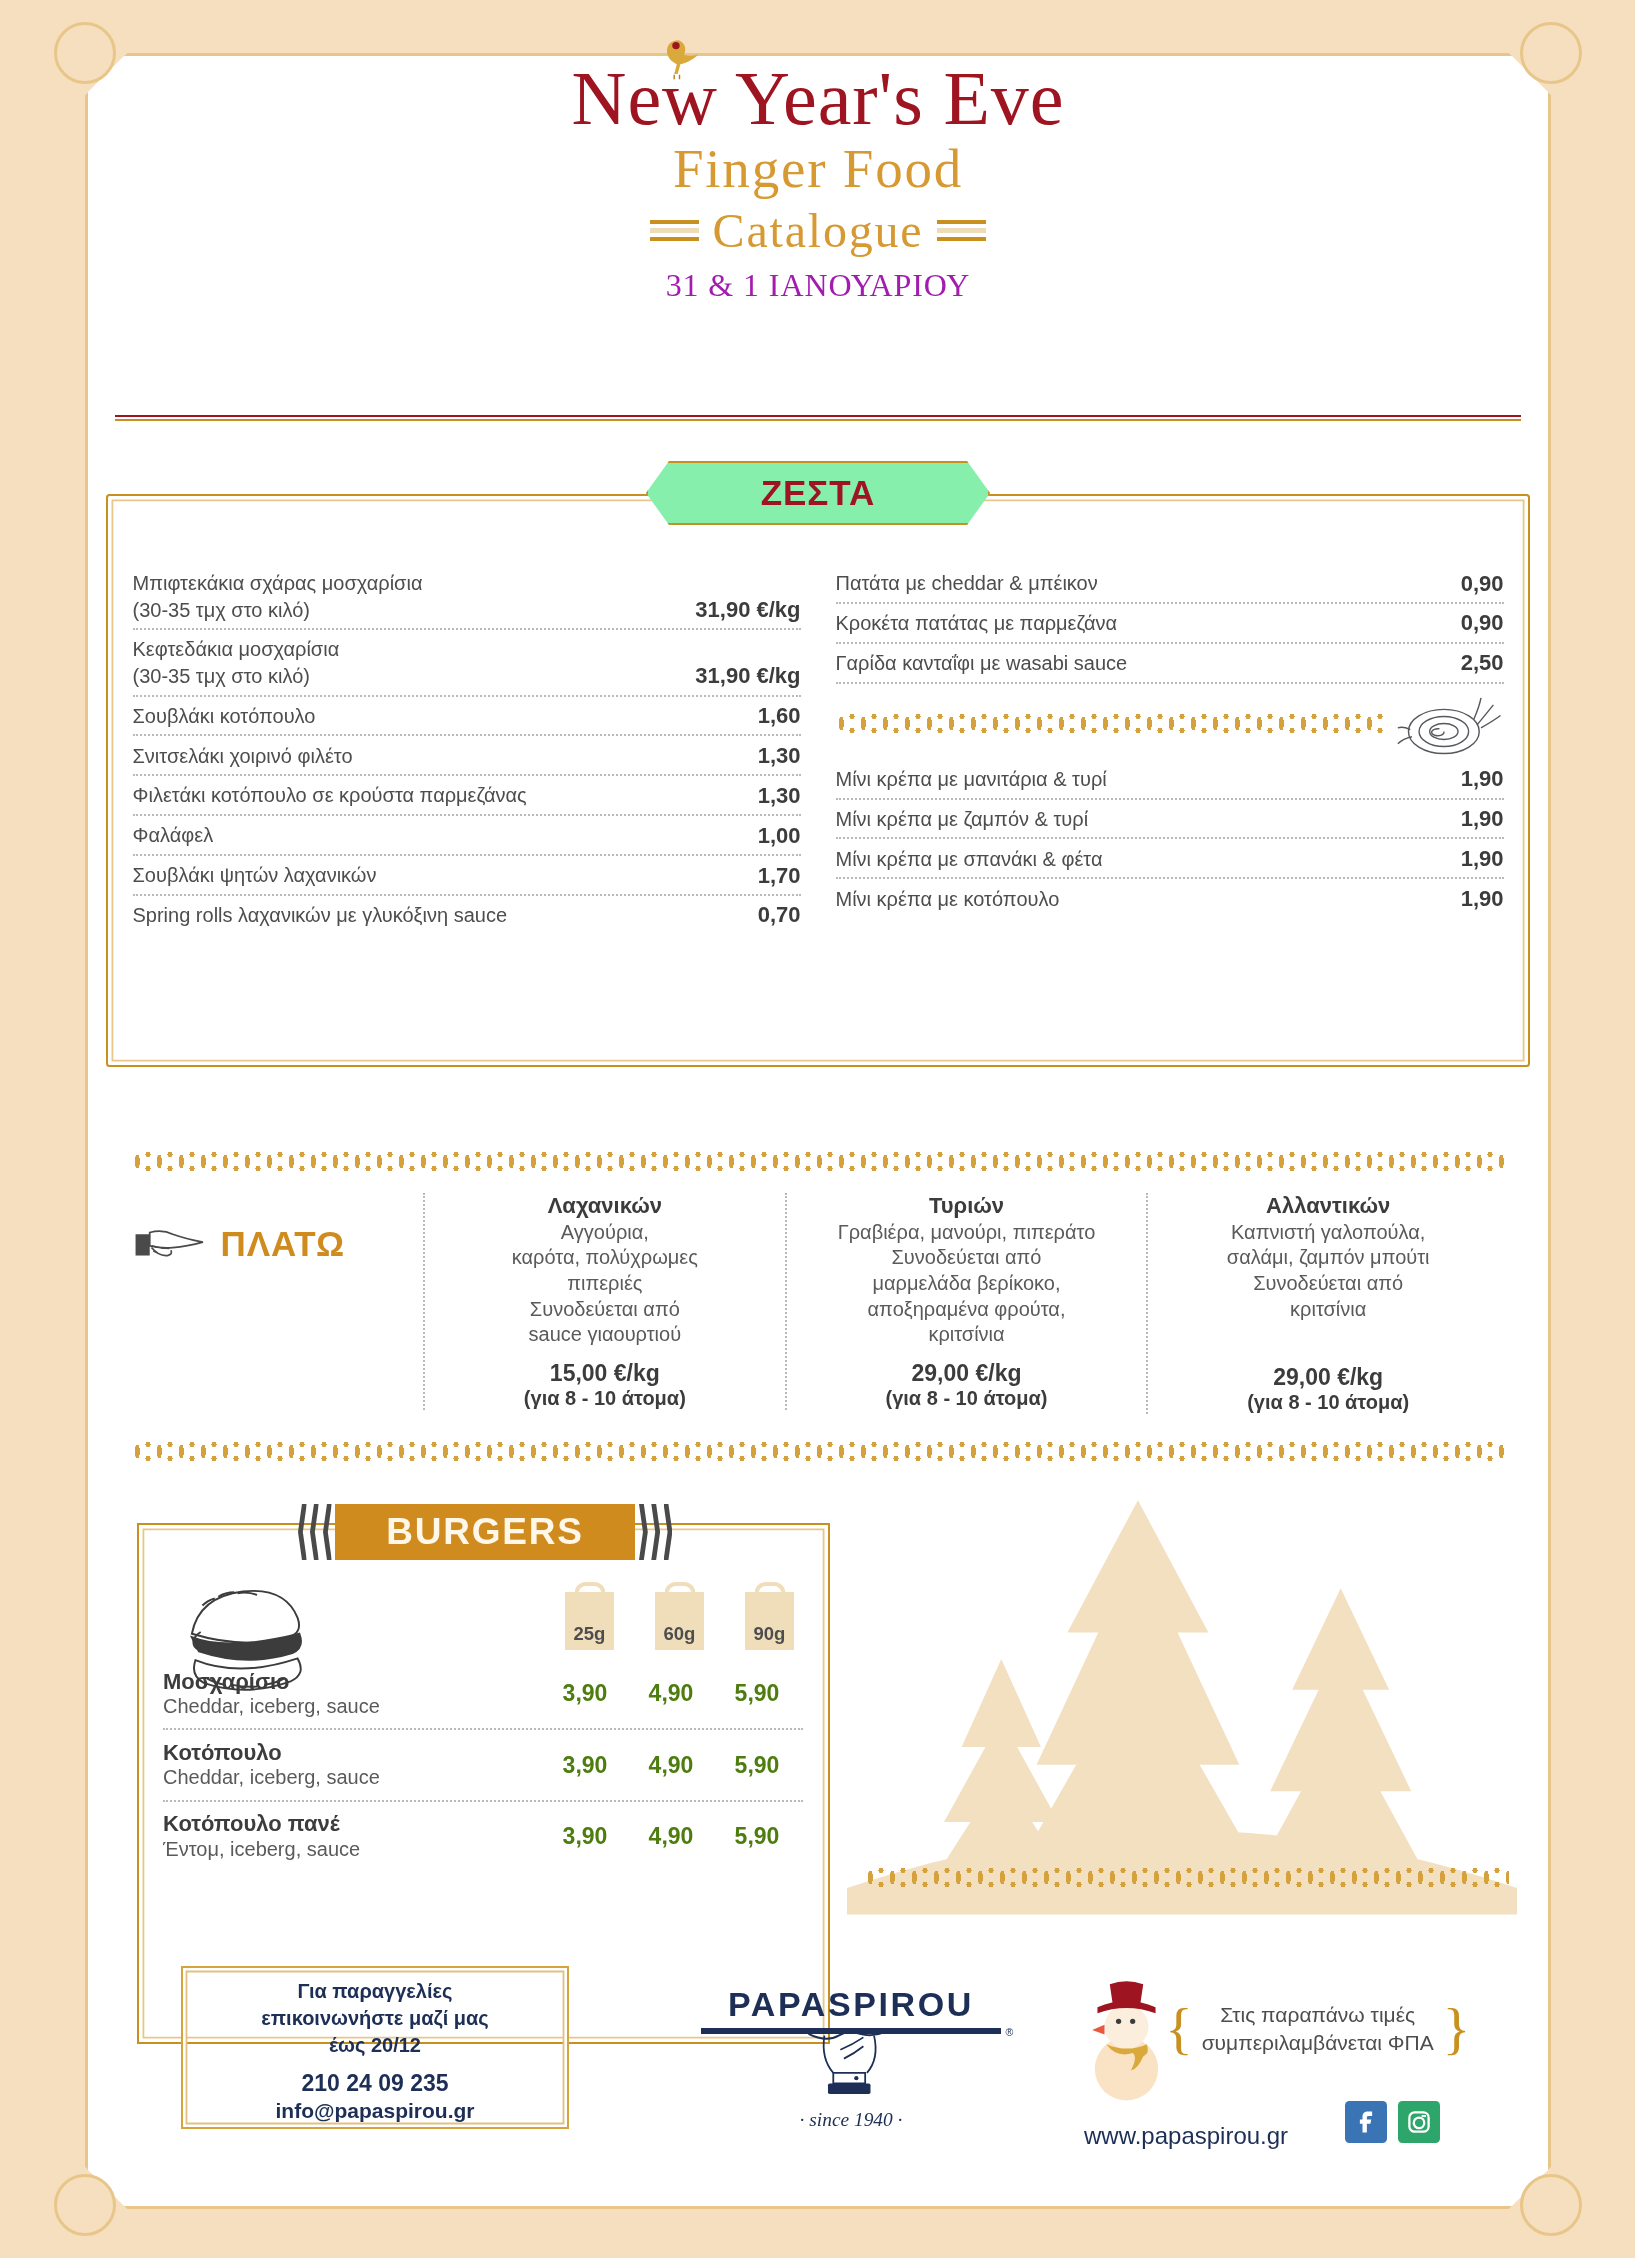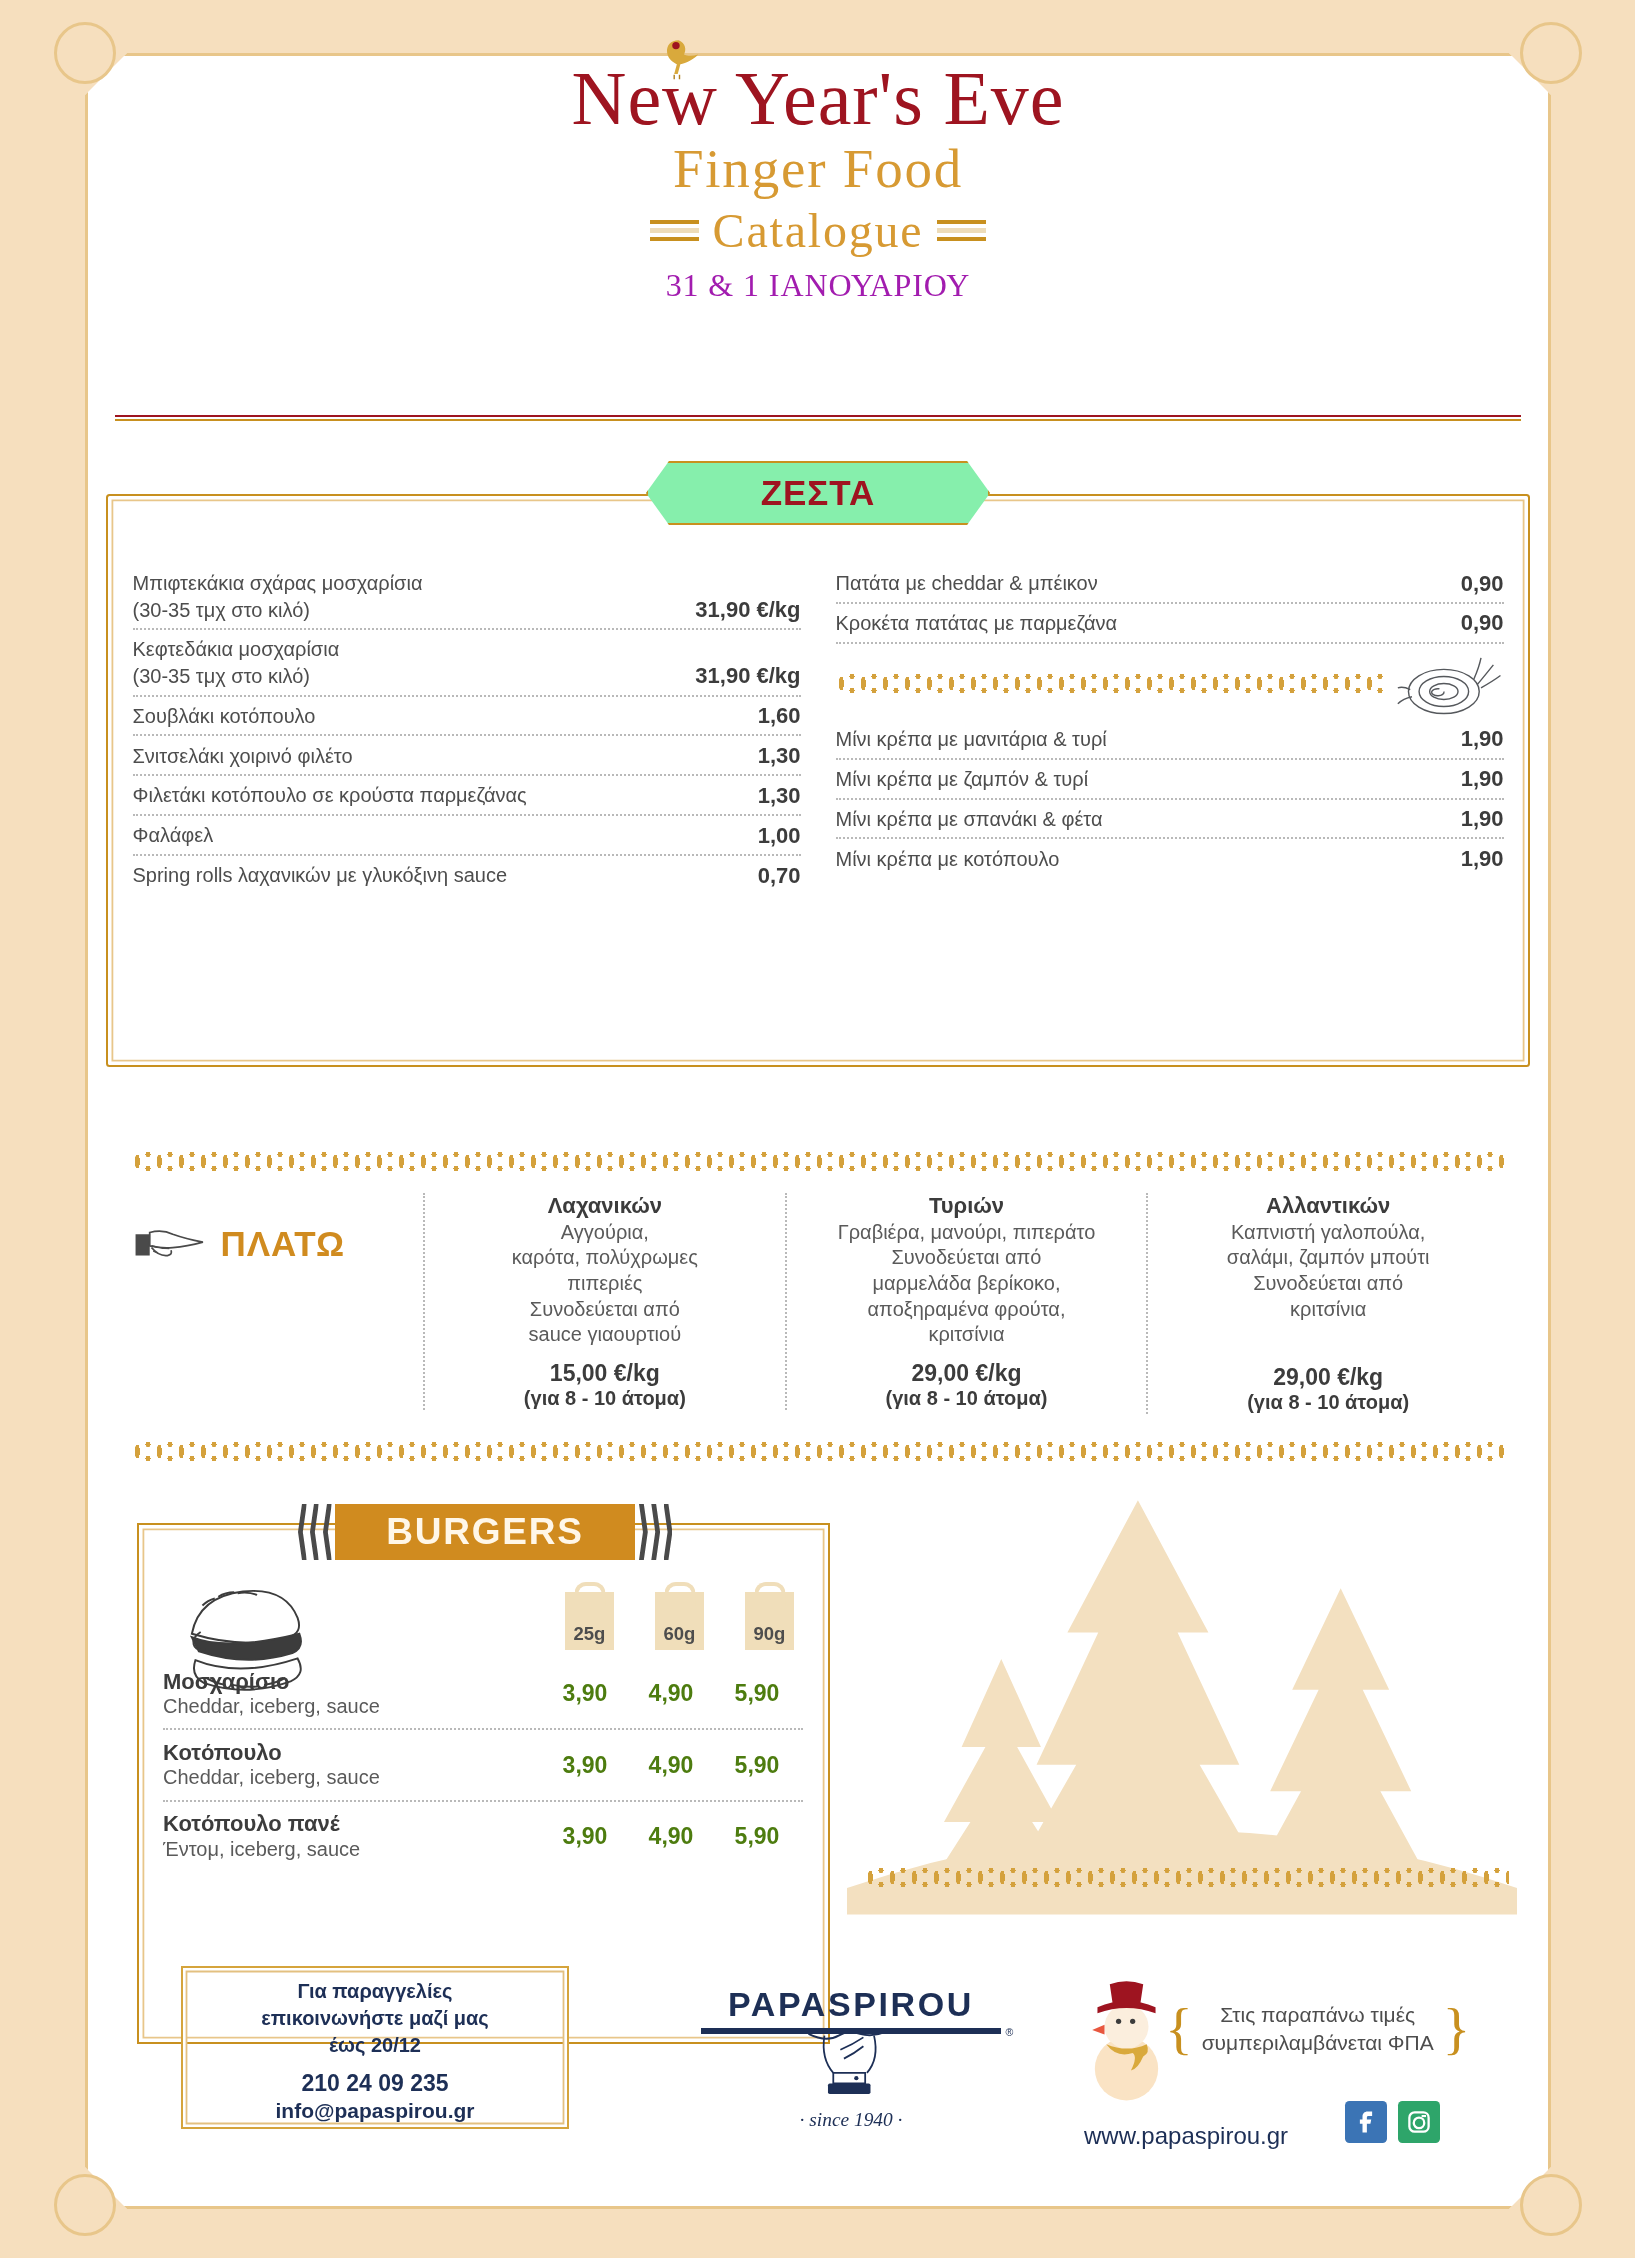--- a/index.html
+++ b/index.html
@@ -361,33 +361,41 @@
       </div>
       <div class="item">
         <div class="nm">Φιλετάκι κοτόπουλο σε κρούστα παρμεζάνας</div>
         <div class="pr">1,30</div>
       </div>
       <div class="item">
         <div class="nm">Φαλάφελ</div>
         <div class="pr">1,00</div>
       </div>
       <div class="item">
+        <div class="nm">Σουβλάκι ψητών λαχανικών</div>
+        <div class="pr">1,70</div>
+      </div>
+      <div class="item">
         <div class="nm">Spring rolls λαχανικών με γλυκόξινη sauce</div>
         <div class="pr">0,70</div>
       </div>
     </div>
 
     <div class="zcol">
       <div class="item">
         <div class="nm">Πατάτα με cheddar &amp; μπέικον</div>
         <div class="pr">0,90</div>
       </div>
       <div class="item">
         <div class="nm">Κροκέτα πατάτας με παρμεζάνα</div>
         <div class="pr">0,90</div>
+      </div>
+      <div class="item">
+        <div class="nm">Γαρίδα κανταΐφι με wasabi sauce</div>
+        <div class="pr">2,50</div>
       </div>
 
       <div class="crepe-band">
         <span class="dotband"></span>
         <svg class="crepe-ill" viewBox="0 0 130 78">
           <g fill="none" stroke="#55585c" stroke-width="1.6">
             <ellipse cx="62" cy="48" rx="40" ry="25"></ellipse>
             <ellipse cx="62" cy="48" rx="28" ry="17"></ellipse>
             <ellipse cx="62" cy="48" rx="16" ry="9"></ellipse>
             <path d="M62 48 a7 4 0 1 1 -5 -3"></path>

